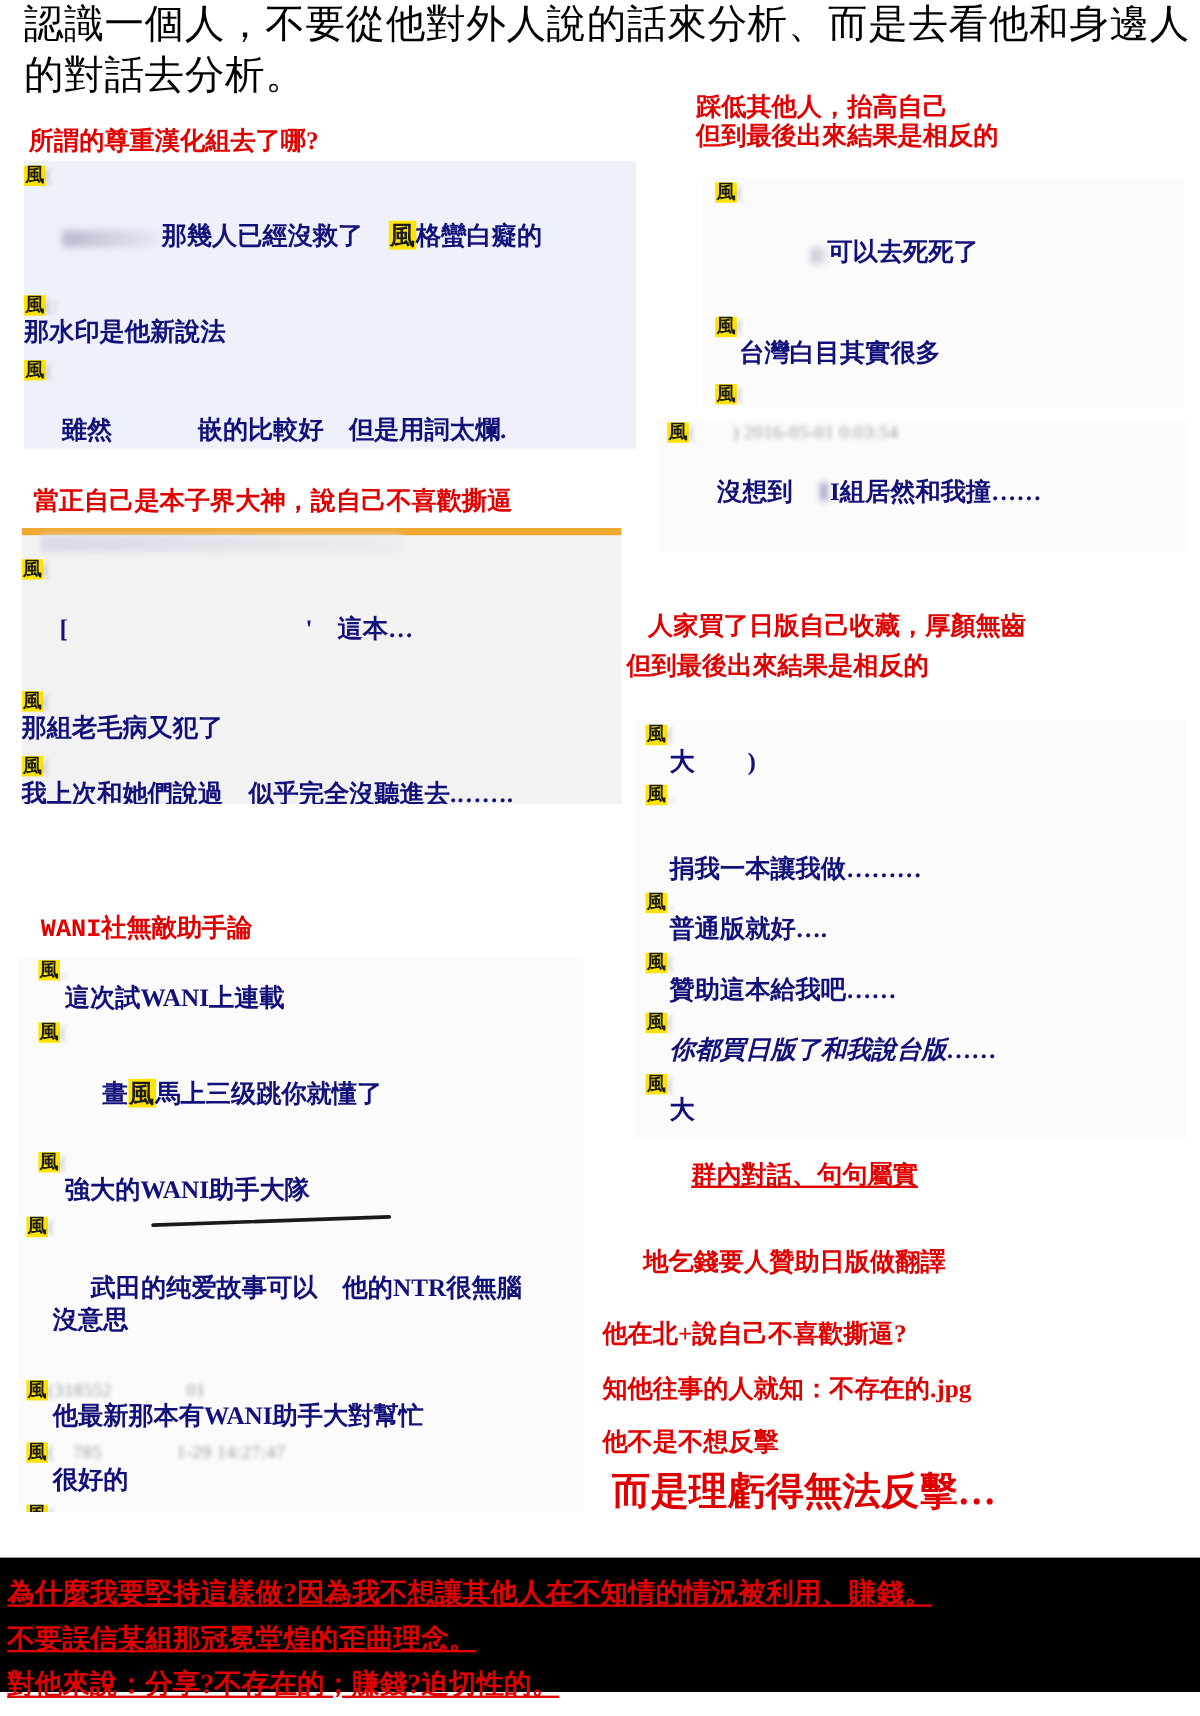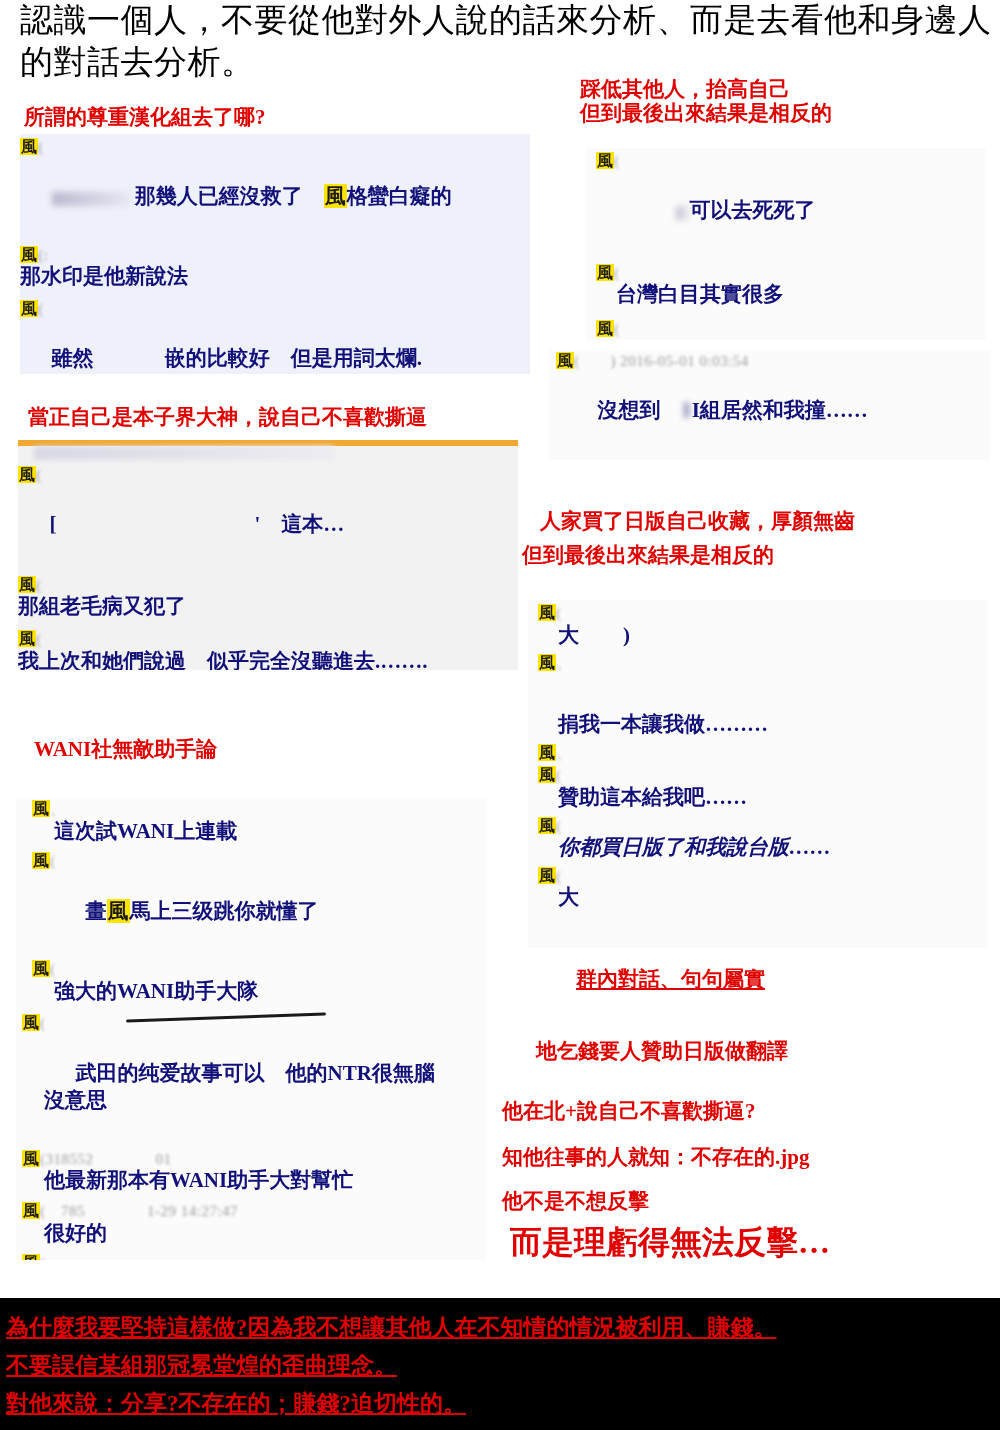--- a/index.html
+++ b/index.html
@@ -101,21 +101,21 @@
     background: #f0a830;
   }
   .fadebar {
     height: 14px;
     background: linear-gradient(90deg, #d9d9e4, #ececf2);
     filter: blur(2.5px);
   }
 
   
   .banner {
-    left: 0; top: 1298px; width: 1000px; height: 132px;
+    left: 0; top: 1298px; width: 1000px; height: 112px;
     background: #000;
   }
   .banner .line {
     color: #e00000;
     font-weight: bold;
     font-size: 23px;
     text-decoration: underline;
     font-family: "Liberation Serif", "DejaVu Serif", serif;
     white-space: nowrap;
   }
@@ -236,20 +236,21 @@
   <div class="msg" style="padding-top:4px;">
     <div class="hdr" style="padding-left:10px;">
       <span class="nick">風</span><span class="idpart">、</span>
     </div>
     <div class="body" style="padding-left:30px;margin-top:39px;">捐我一本讓我做………</div>
   </div>
   <div class="msg" style="padding-top:4px;">
     <div class="hdr" style="padding-left:10px;">
       <span class="nick">風</span><span class="idpart">、</span>
     </div>
+    <div class="body" style="padding-left:30px;">普通版就好….</div>
   </div>
   <div class="msg" style="padding-top:4px;">
     <div class="hdr" style="padding-left:10px;">
       <span class="nick">風</span><span class="idpart">(　　　　　　　　　　</span>
     </div>
     <div class="body" style="padding-left:30px;">贊助這本給我吧……</div>
   </div>
   <div class="msg" style="padding-top:4px;">
     <div class="hdr" style="padding-left:10px;">
       <span class="nick">風</span><span class="idpart">(</span>
@@ -257,21 +258,21 @@
     <div class="body" style="padding-left:30px;font-style:italic;">你都買日版了和我說台版……</div>
   </div>
   <div class="msg" style="padding-top:4px;">
     <div class="hdr" style="padding-left:10px;">
       <span class="nick">風</span><span class="idpart">(</span>
     </div>
     <div class="body" style="padding-left:30px;">大</div>
   </div>
 </div>
 
-<div class="abs red" style="left:34px; top:736px;">WANI社無敵助手論</div>
+<div class="abs red" style="left:34px; top:762px;font-family:Liberation Mono, monospace;">WANI社無敵助手論</div>
 
 <div class="abs chat tint-white" style="left:16px; top:798px; width:470px; height:462px;">
   <div class="msg" style="padding-top:2px;">
     <div class="hdr" style="padding-left:16px;">
       <span class="nick">風</span><span class="idpart">、</span>
     </div>
     <div class="body" style="padding-left:38px;">這次試WANI上連載</div>
   </div>
   <div class="msg" style="padding-top:6px;">
     <div class="hdr" style="padding-left:16px;">

